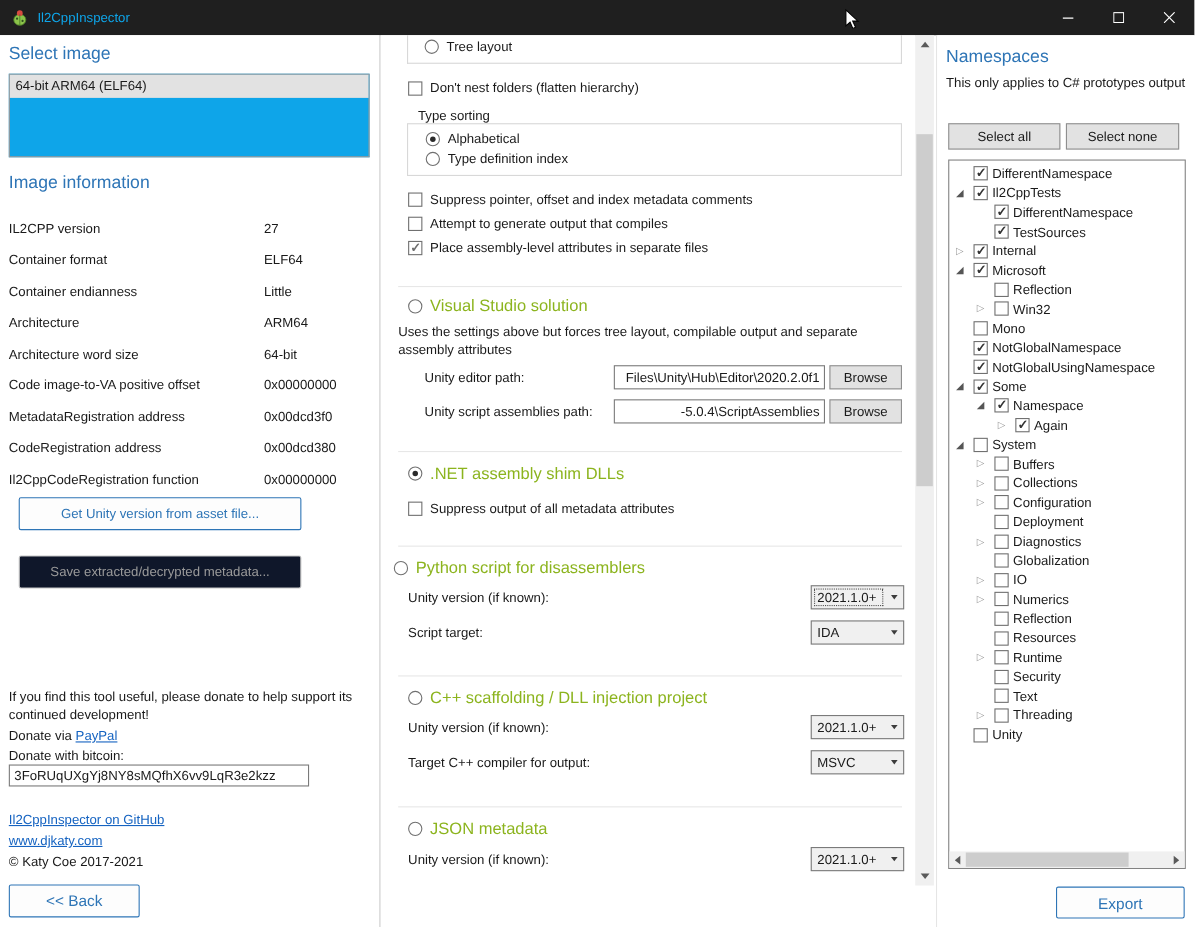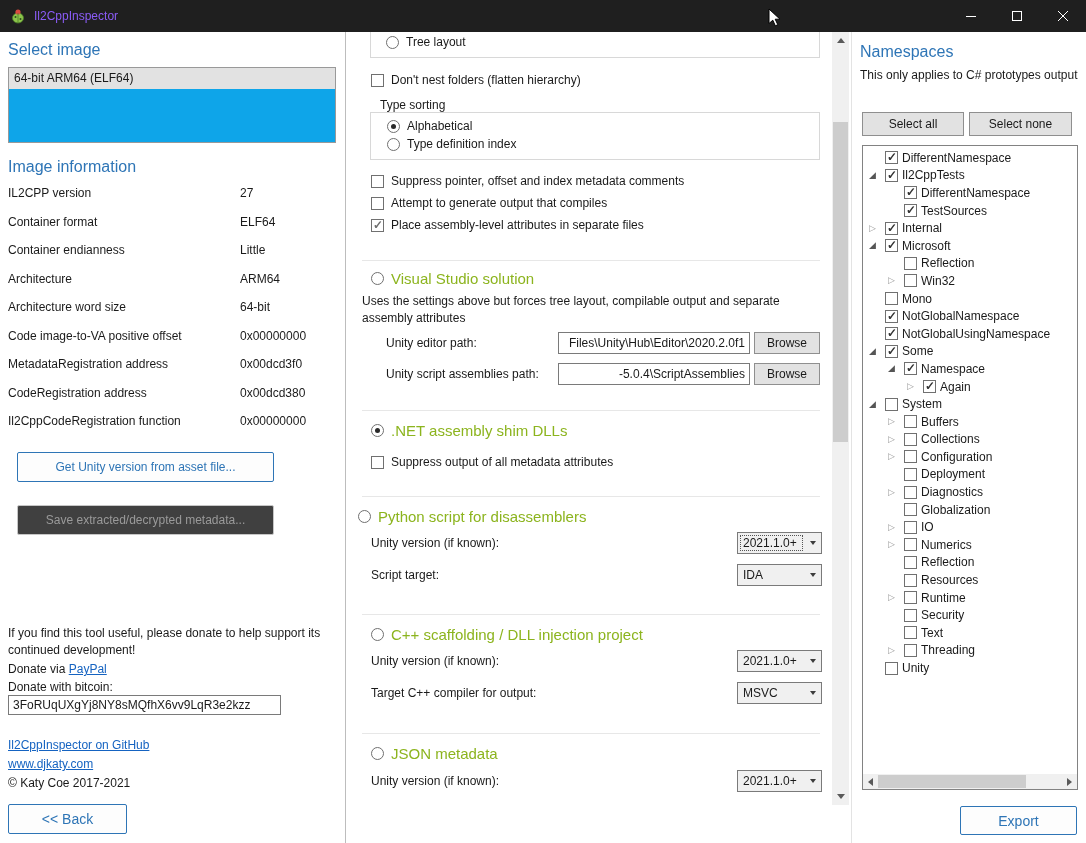--- a/index.html
+++ b/index.html
@@ -3,21 +3,21 @@
 <meta charset="utf-8">
 <style>
   *{box-sizing:border-box;margin:0;padding:0}
   html,body{width:1086px;height:843px;overflow:hidden;background:#fff;
     font-family:"Liberation Sans",sans-serif;font-size:12px;color:#1a1a1a}
   #window{position:relative;width:1086px;height:843px;background:#fff}
 
   
   .titlebar{position:absolute;left:0;top:0;width:1086px;height:32px;background:#1f1f1f;display:flex;align-items:center}
   .app-icon{margin-left:10px;width:16px;height:16px;flex:none}
-  .title-text{color:#8b5cf6;font-size:12px;margin-left:8px}
+  .title-text{color:#0ea5e9;font-size:12px;margin-left:8px}
   .win-controls{position:absolute;right:0;top:0;height:32px;display:flex}
   .win-btn{width:46px;height:32px;display:flex;align-items:center;justify-content:center;cursor:default}
 
   .cursor{position:absolute;left:768px;top:8px;z-index:50;pointer-events:none}
 
   
   .panel{position:absolute;top:32px;background:#fff}
   #left{left:0;width:345px;height:811px}
   #center{left:346px;width:486px;height:811px}
   #right{left:852px;width:234px;height:811px}
@@ -30,21 +30,21 @@
   
   .cb{display:inline-block;width:13px;height:13px;border:1px solid #707070;background:#fff;position:relative;flex:none}
   .cb.checked::after{content:"\2713";position:absolute;left:1px;top:-2px;font-size:12px;font-weight:bold;color:#333}
   .cb.checked.dim::after{color:#6f6f6f}
   .radio{display:inline-block;width:13px;height:13px;border:1px solid #707070;border-radius:50%;background:#fff;position:relative;flex:none}
   .radio.sel::after{content:"";position:absolute;left:3px;top:3px;width:5px;height:5px;border-radius:50%;background:#2a2a2a}
   .ctrl-row{position:absolute;display:flex;align-items:center;gap:7px;white-space:nowrap}
 
   .btn-blue{position:absolute;background:#fdfdfd;border:1px solid #2e75b6;border-radius:2px;color:#2e75b6;
     display:flex;align-items:center;justify-content:center;font-size:12px;cursor:default}
-  .btn-dis{position:absolute;background:#404040;border:1px solid #c6c6c6;border-radius:2px;color:#9a9a9a;
+  .btn-dis{position:absolute;background:#0f172a;border:1px solid #c6c6c6;border-radius:2px;color:#9a9a9a;
     display:flex;align-items:center;justify-content:center;font-size:12px}
   .btn-std{position:absolute;background:#e2e2e2;border:1px solid #8f8f8f;display:flex;align-items:center;justify-content:center;font-size:12px}
   .big{font-size:14px}
 
   .tbox{position:absolute;height:22px;background:#fff;border:1px solid #7a7a7a;display:flex;align-items:center;
     padding:0 4px;overflow:hidden;white-space:nowrap}
   .tbox.tail{justify-content:flex-end}
 
   .combo{position:absolute;height:22px;width:85px;background:#f0f0f0;border:1px solid #7a7a7a;display:flex;align-items:stretch}
   .combo .val{flex:1;display:flex;align-items:center;padding-left:5px;overflow:hidden;white-space:nowrap}
@@ -54,21 +54,21 @@
 
   .gbox{position:absolute;border:1px solid #d8d8d8}
   .gb-partial{position:absolute;left:24px;top:0;width:450px;height:26px;border:1px solid #d8d8d8;border-top:none}
   .sep{position:absolute;left:16px;width:458px;height:1px;background:#e7e7e7}
   .para{position:absolute;line-height:17px}
 
   
   .listbox{position:absolute;left:8px;top:35px;width:328px;height:76px;border:1px solid #999;background:#0ea5e9}
   .list-item{height:21px;line-height:21px;padding-left:5px;background:#e2e2e2;overflow:hidden;white-space:nowrap}
   #info-rows{position:absolute;left:8px;top:154px;width:330px}
-  .info-row{height:28.5px;display:flex;align-items:flex-start}
+  .info-row{height:28.5px;display:flex;align-items:flex-end}
   .info-label{width:232px;flex:none}
   a.link,{color:#1563c1}
   .link{color:#1563c1;text-decoration:underline;cursor:default}
 
   
   .vsb{position:absolute;left:832px;top:32px;width:17px;height:773px;background:#f0f0f0}
   .sb-btn{position:absolute;width:17px;height:17px;display:flex;align-items:center;justify-content:center}
   .tri-up{border-left:4px solid transparent;border-right:4px solid transparent;border-bottom:5px solid #5a5a5a}
   .tri-dn{border-left:4px solid transparent;border-right:4px solid transparent;border-top:5px solid #5a5a5a}
   .tri-lf{border-top:4px solid transparent;border-bottom:4px solid transparent;border-right:5px solid #5a5a5a}

